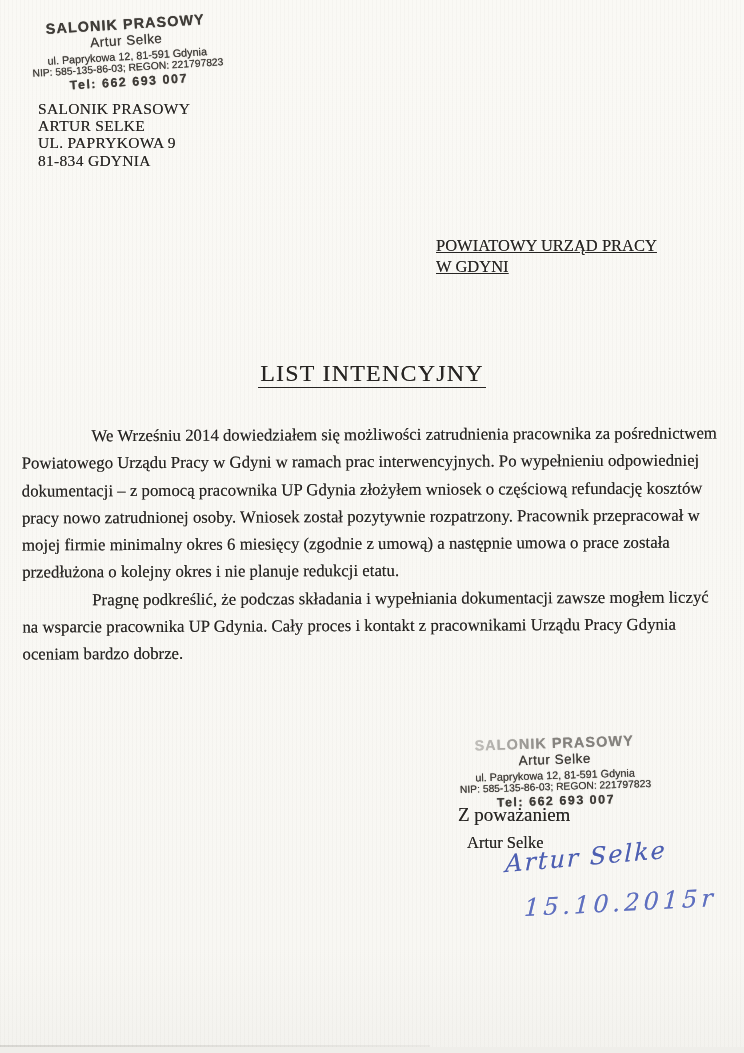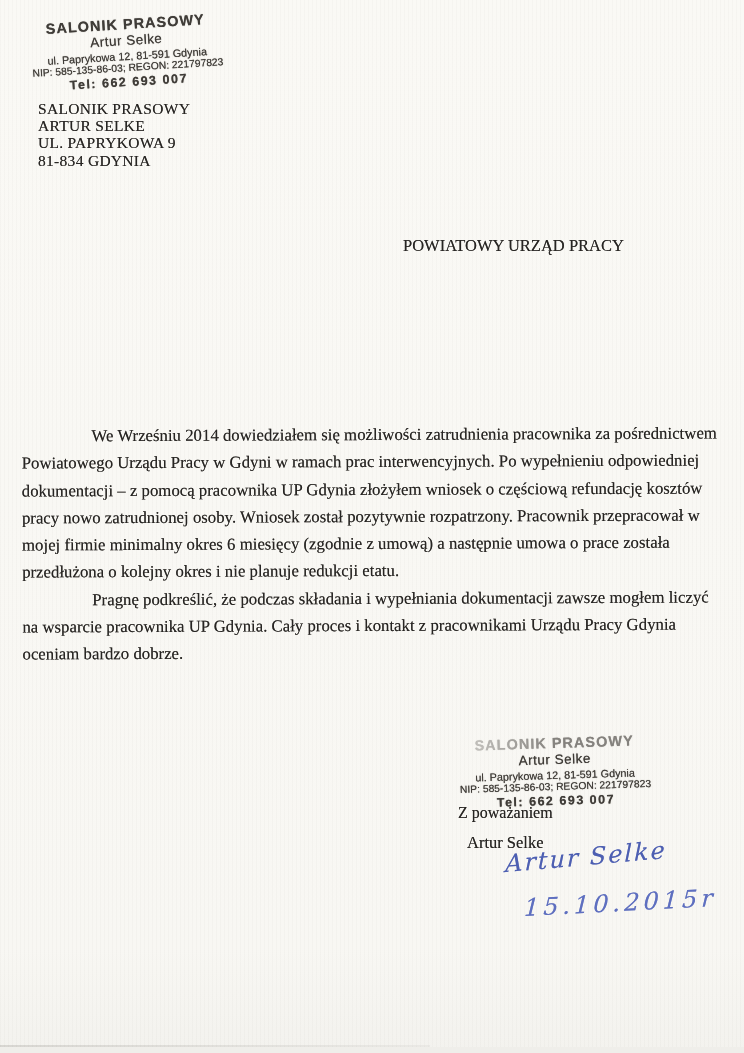--- a/index.html
+++ b/index.html
@@ -33,35 +33,35 @@
   .stamp .s4{font-size:10.3px;white-space:nowrap;}
   .stamp .s5{font-weight:bold;font-size:12.5px;letter-spacing:1.5px;margin-top:1px;}
   .stamp-bottom .s1{
     opacity:0.62;
     -webkit-mask-image:linear-gradient(90deg, rgba(0,0,0,0.30) 0%, #000 50%);
             mask-image:linear-gradient(90deg, rgba(0,0,0,0.30) 0%, #000 50%);
   }
   
   .typed{text-shadow:0 0 0.5px rgba(43,40,36,0.65);}
   .sender{position:absolute;left:38px;top:100px;font-size:15.5px;line-height:17.2px;letter-spacing:0.3px;}
-  .recipient{position:absolute;left:403px;top:236px;font-size:16.5px;line-height:20.5px;}
+  .recipient{position:absolute;left:436px;top:236px;font-size:16.5px;line-height:20.5px;text-decoration:underline;}
   .title-wrap{position:absolute;left:0;top:360px;width:100%;text-align:center;}
   .title-wrap span{
     font-size:24px;letter-spacing:1.2px;
     border-bottom:1.6px solid var(--ink,#272523);
     padding:0 2px 1px 2px;
   }
   .body-text{
     position:absolute;left:22px;top:421px;width:702px;
     font-size:16.8px;line-height:27.3px;
     transform:rotate(-0.25deg);
   }
   .body-text .bl{white-space:nowrap;}
   .body-text .ind{padding-left:70px;}
-  .salutation{position:absolute;left:458px;top:804px;font-size:16px;}
+  .salutation{position:absolute;left:458px;top:804px;font-size:19px;}
   .typed-name{position:absolute;left:467px;top:833px;font-size:16.5px;}
   
   .hand{
     position:absolute;
     font-family:"DejaVu Serif", serif;
     font-style:italic;
     color:var(--pen-blue,#4d5fb2);
     text-shadow:0 0 0.6px rgba(77,95,178,0.55);
   }
   .signature{
@@ -98,22 +98,26 @@
 
   <div class="sender typed">
     <div>SALONIK PRASOWY</div>
     <div>ARTUR SELKE</div>
     <div>UL. PAPRYKOWA 9</div>
     <div>81-834 GDYNIA</div>
   </div>
 
   <div class="recipient typed">
     <div>POWIATOWY URZĄD PRACY</div>
+    <div>W GDYNI</div>
   </div>
 
+  <div class="title-wrap typed">
+    <span>LIST INTENCYJNY</span>
+  </div>
 
   <div class="body-text typed">
     <div class="bl ind">We Wrześniu 2014 dowiedziałem się możliwości zatrudnienia pracownika za pośrednictwem</div>
     <div class="bl">Powiatowego Urządu Pracy w Gdyni w ramach prac interwencyjnych. Po wypełnieniu odpowiedniej</div>
     <div class="bl">dokumentacji – z pomocą pracownika UP Gdynia złożyłem wniosek o częściową refundację kosztów</div>
     <div class="bl">pracy nowo zatrudnionej osoby. Wniosek został pozytywnie rozpatrzony. Pracownik przepracował w</div>
     <div class="bl">mojej firmie minimalny okres 6 miesięcy (zgodnie z umową) a następnie umowa o prace została</div>
     <div class="bl">przedłużona o kolejny okres i nie planuje redukcji etatu.</div>
     <div class="bl ind">Pragnę podkreślić, że podczas składania i wypełniania dokumentacji zawsze mogłem liczyć</div>
     <div class="bl">na wsparcie pracownika UP Gdynia. Cały proces i kontakt z pracownikami Urządu Pracy Gdynia</div>

